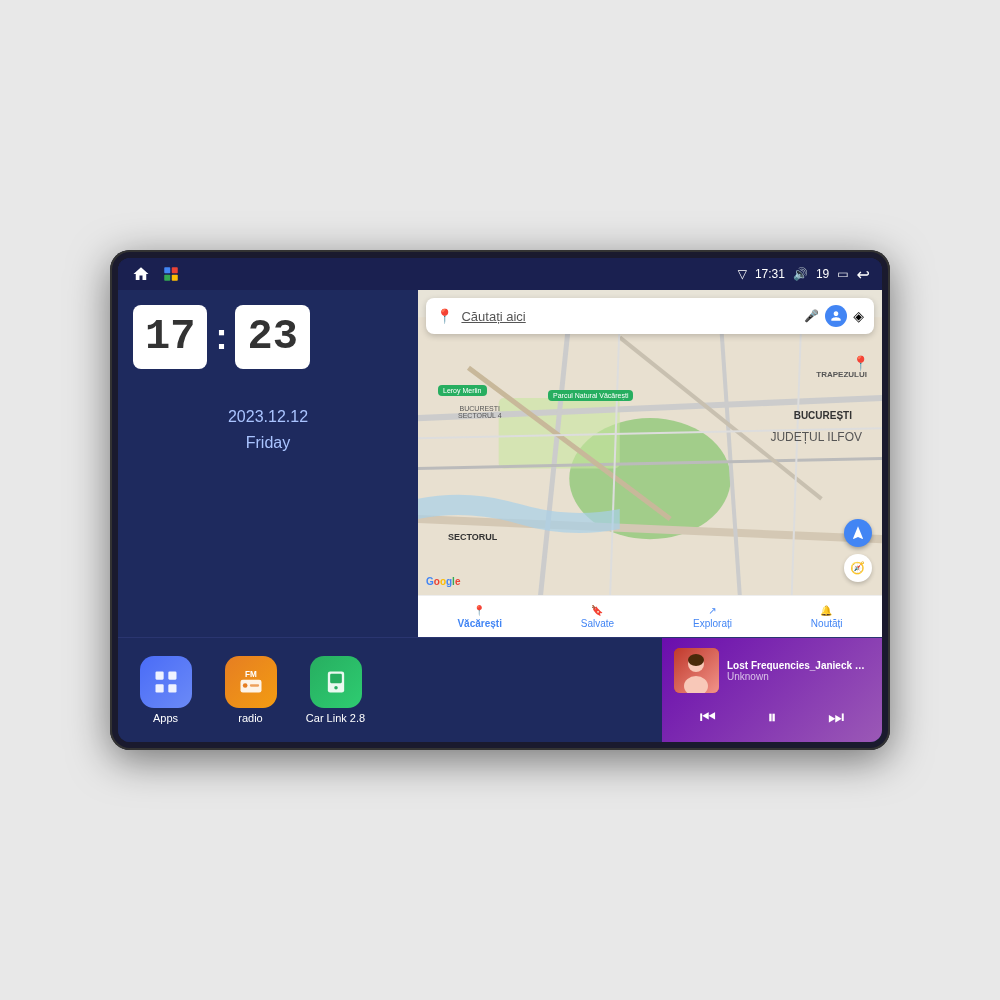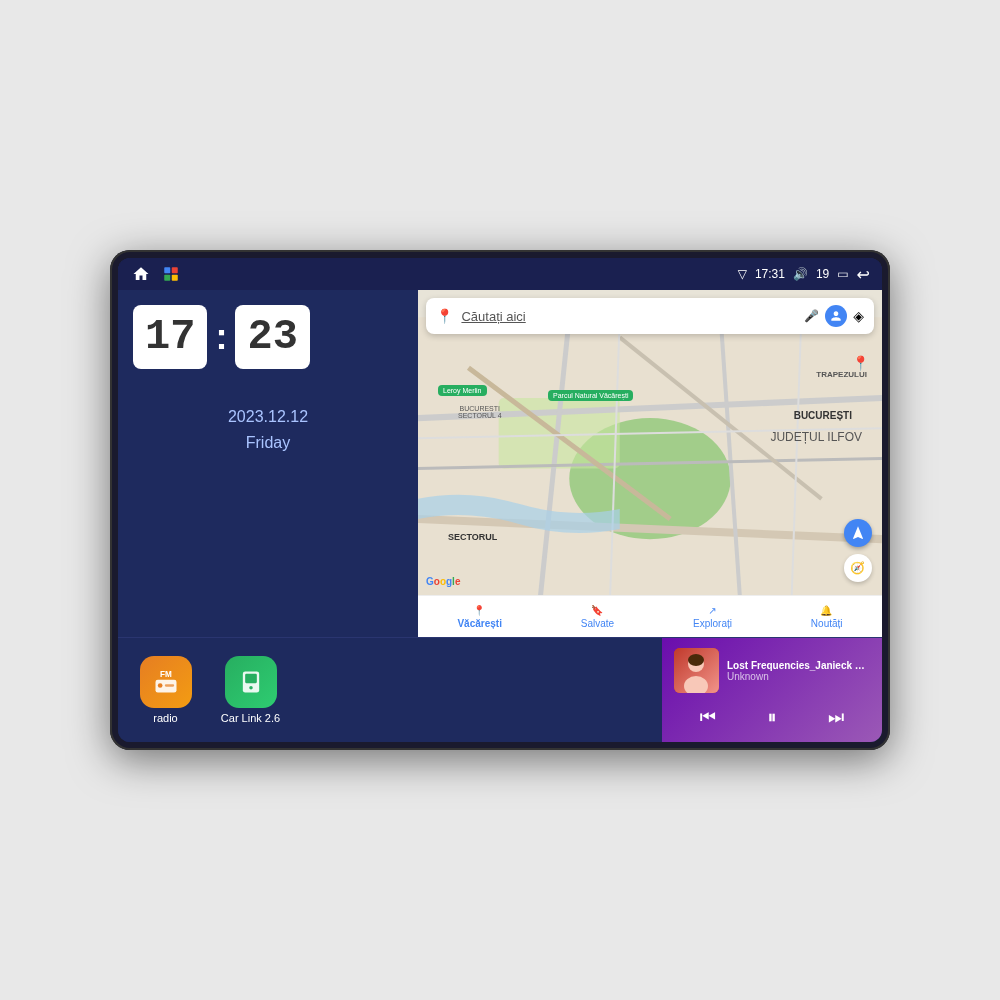--- a/index.html
+++ b/index.html
@@ -570,20 +570,31 @@
             </div>
           </div>
         </div>
       </div>
     </div>
 
     <div class="bottom-section">
 
       <div class="apps-row">
 
+        <div class="app-icon-item">
+          <div class="app-icon-box icon-apps">
+            <svg viewBox="0 0 24 24" width="28" height="28" fill="white">
+              <rect x="3" y="3" width="7" height="7" rx="1" fill="white" opacity="0.9"></rect>
+              <rect x="14" y="3" width="7" height="7" rx="1" fill="white" opacity="0.9"></rect>
+              <rect x="3" y="14" width="7" height="7" rx="1" fill="white" opacity="0.9"></rect>
+              <rect x="14" y="14" width="7" height="7" rx="1" fill="white" opacity="0.9"></rect>
+            </svg>
+          </div>
+          <span class="app-label">Apps</span>
+        </div>
 
 
         <div class="app-icon-item">
           <div class="app-icon-box icon-radio">
             <svg viewBox="0 0 24 24" width="28" height="28" fill="white">
               <rect x="3" y="10" width="18" height="11" rx="2" fill="white" opacity="0.9"></rect>
               <text x="12" y="8" text-anchor="middle" font-size="7" font-weight="bold" fill="white">FM</text>
               <circle cx="7" cy="15" r="2" fill="#e67e22"></circle>
               <rect x="11" y="14" width="8" height="2" rx="1" fill="#e67e22" opacity="0.7"></rect>
             </svg>
@@ -593,21 +604,21 @@
 
 
         <div class="app-icon-item">
           <div class="app-icon-box icon-carlink">
             <svg viewBox="0 0 24 24" width="28" height="28" fill="white">
               <rect x="5" y="3" width="14" height="18" rx="2" fill="white" opacity="0.9"></rect>
               <rect x="7" y="5" width="10" height="8" rx="1" fill="#27ae60"></rect>
               <circle cx="12" cy="17" r="1.5" fill="#27ae60"></circle>
             </svg>
           </div>
-          <span class="app-label">Car Link 2.6</span>
+          <span class="app-label">Car Link 2.8</span>
         </div>
 
       </div>
 
       <div class="music-player">
         <div class="music-top">
           <div class="album-art">
             
             <svg viewBox="0 0 45 45" width="45" height="45">
               <rect width="45" height="45" fill="#c0392b"></rect>

